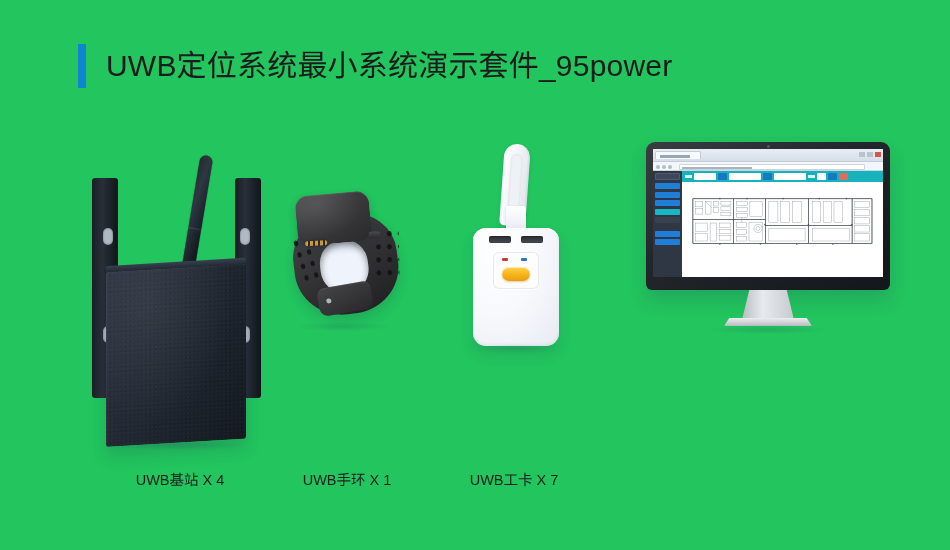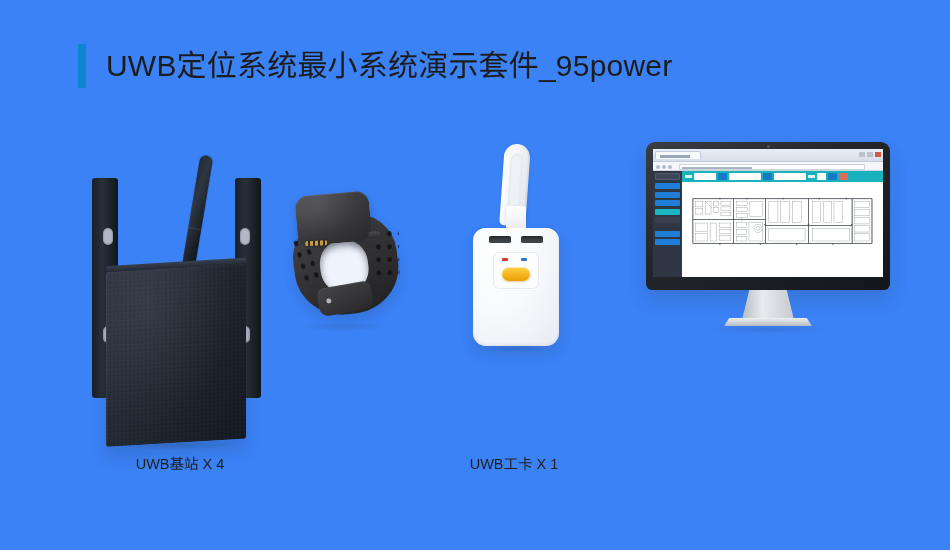--- a/index.html
+++ b/index.html
@@ -10,21 +10,21 @@
     height: 550px;
     overflow: hidden;
     background: #eff4fd;
     font-family: "Liberation Sans", "DejaVu Sans", sans-serif;
     position: relative;
   }
 
   .page {
     position: absolute;
     inset: 0;
-    background: #3b82f6;
+    background: #22c55e;
   }
 
   
   .header {
     position: absolute;
     left: 78px;
     top: 42px;
     height: 48px;
     display: flex;
     align-items: center;
@@ -62,21 +62,21 @@
     position: absolute;
     left: 0;
     right: 0;
     top: 0;
     height: 315px;
   }
   .product .caption {
     position: absolute;
     left: 0;
     right: 0;
-    top: 322px;
+    top: 338px;
     text-align: center;
     font-size: 14.5px;
     color: #1f1f1f;
     white-space: nowrap;
   }
 
   .p-basestation { left: 60px;  width: 240px; }
   .p-wristband   { left: 283px; width: 128px; }
   .p-card        { left: 448px; width: 132px; }
   .p-software    { left: 640px; width: 256px; }
@@ -693,20 +693,21 @@
           <div class="wb-strap"></div>
           <div class="wb-holes"></div>
           <div class="wb-holes left-side"></div>
           <div class="wb-clasp"></div>
           <div class="wb-head"></div>
           <div class="wb-contacts"></div>
           <div class="wb-button"></div>
         </div>
         <div class="wb-shadow"></div>
       </div>
+      <div class="caption">UWB手环 X 1</div>
     </div>
 
     <div class="product p-card">
       <div class="stage">
         <div class="card-wrap">
           <div class="card-lanyard"></div>
           <div class="card-clip"></div>
           <div class="card-body">
             <div class="card-vents">
               <span class="card-vent"></span>
@@ -714,21 +715,21 @@
             </div>
             <div class="card-panel">
               <span class="led red"></span>
               <span class="led blue"></span>
               <span class="card-sos"></span>
             </div>
           </div>
           <div class="card-shadow"></div>
         </div>
       </div>
-      <div class="caption">UWB工卡 X 1</div>
+      <div class="caption">UWB工卡 X 7</div>
     </div>
 
     <div class="product p-software">
       <div class="stage">
         <div class="mon-wrap">
           <div class="mon-bezel">
             <div class="mon-cam"></div>
             <div class="mon-screen">
 
               <div class="br-chrome">

